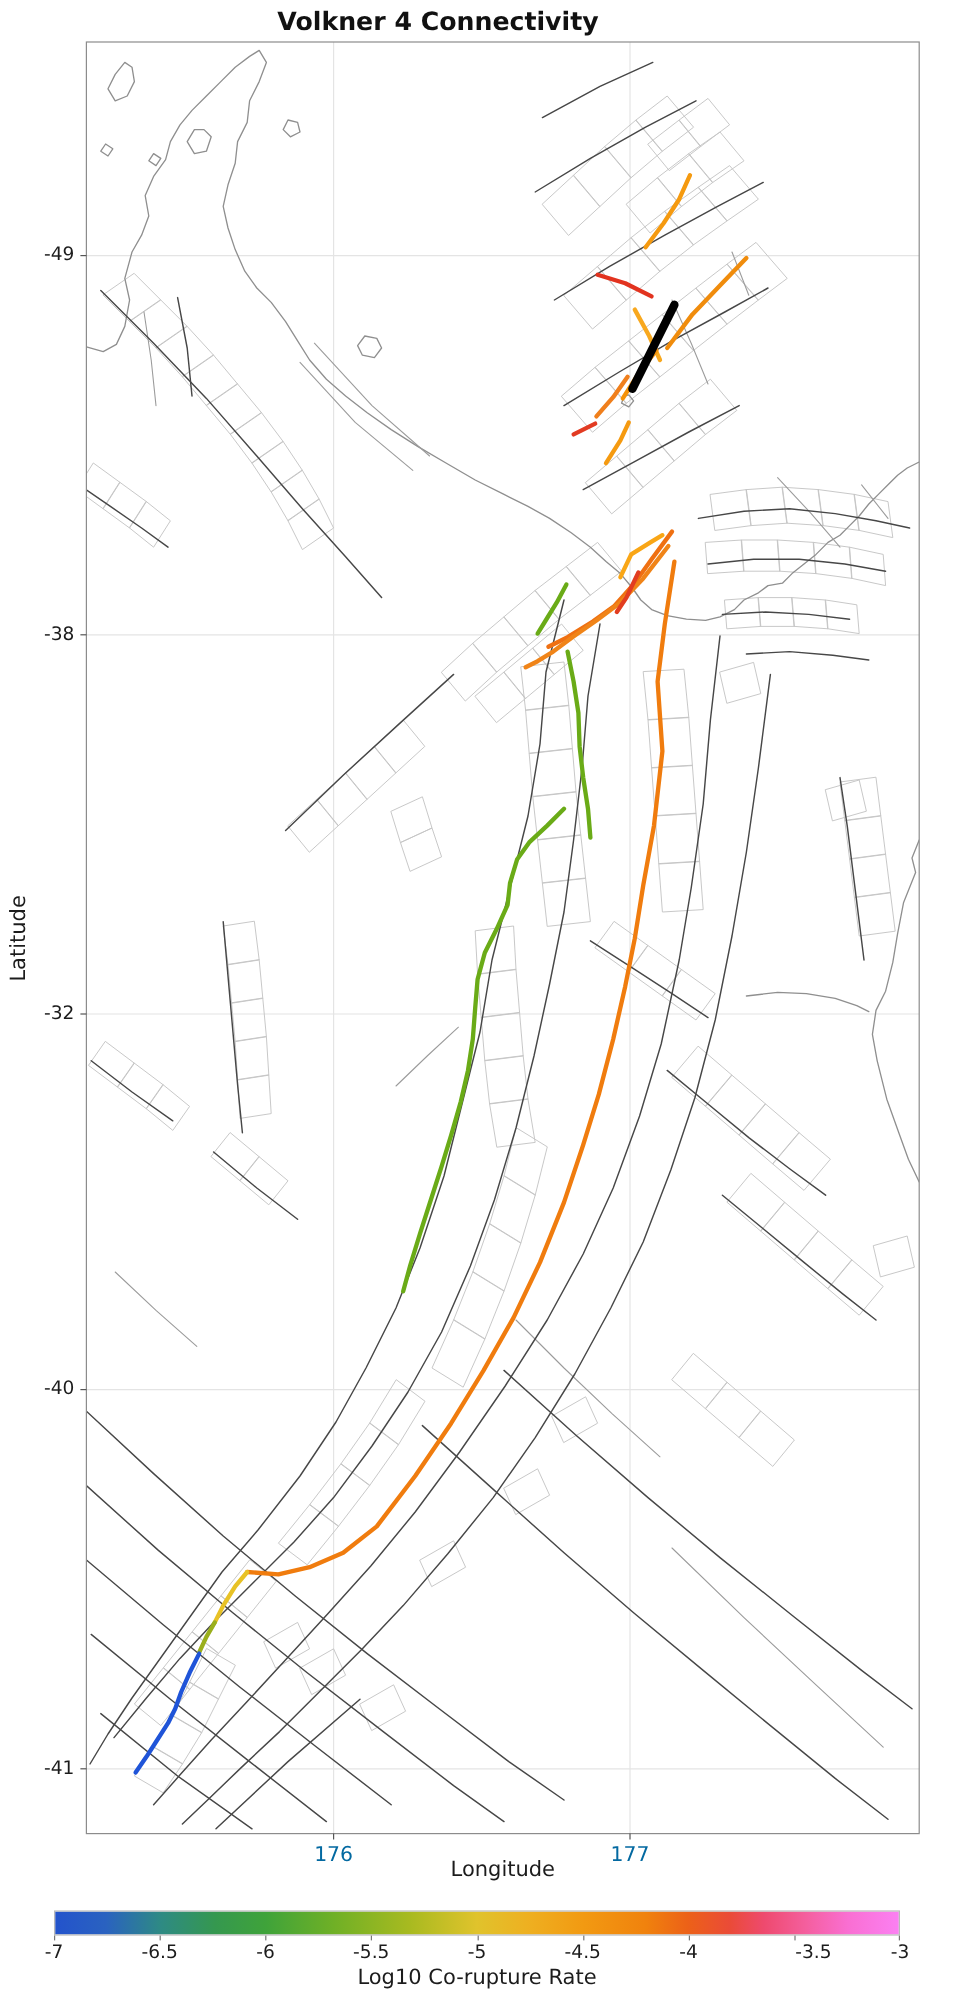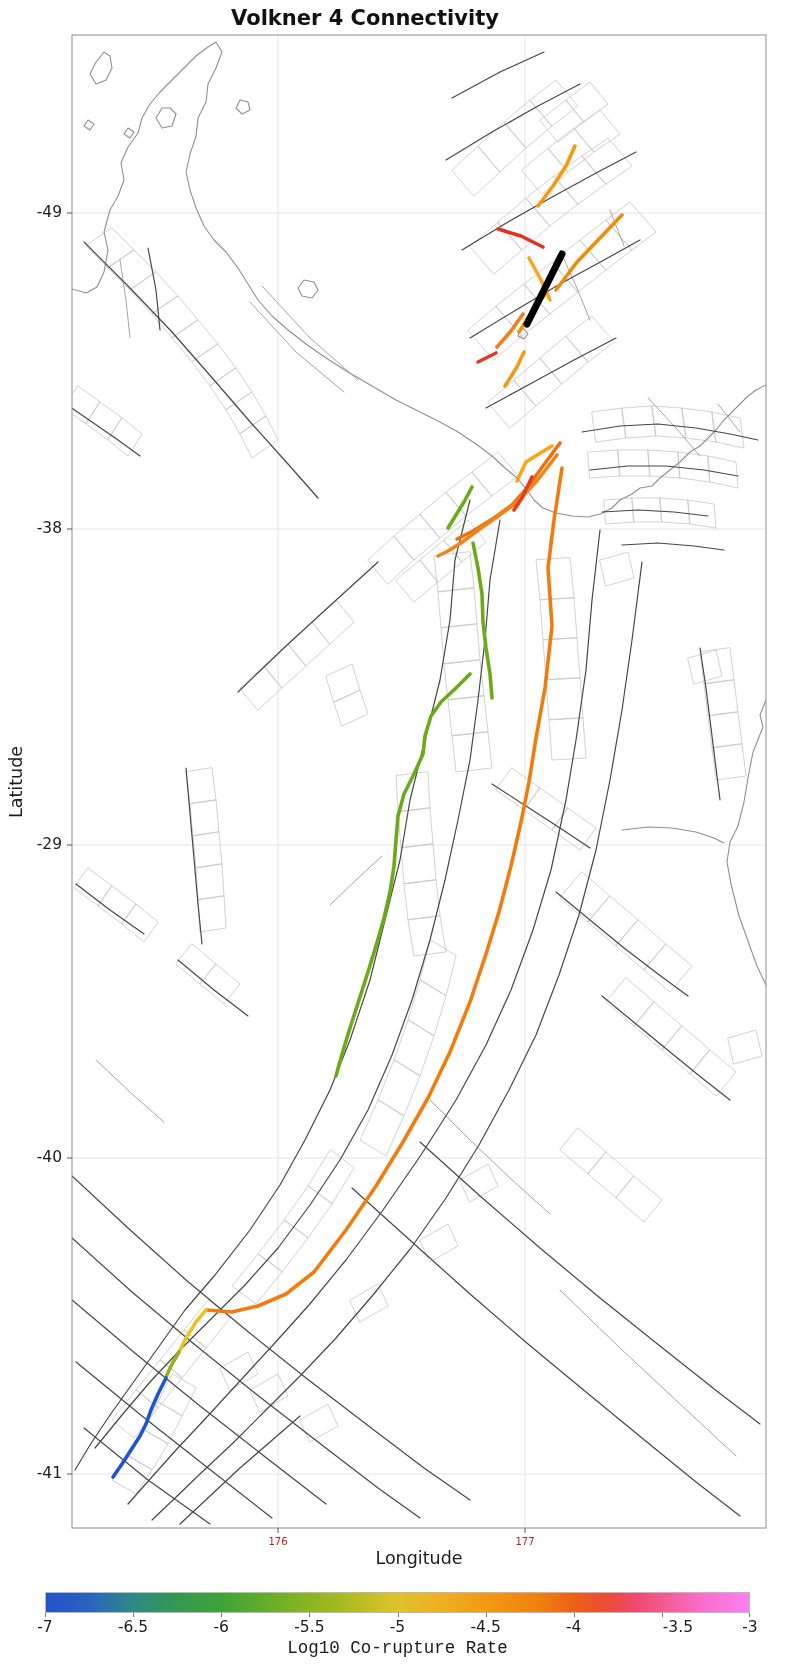--- a/index.html
+++ b/index.html
@@ -2,28 +2,28 @@
 <html><head>
 <meta charset="utf-8">
 <style>
   html,body{margin:0;padding:0;background:#ffffff;}
   #page{position:relative;width:800px;height:1675px;background:#ffffff;overflow:hidden;
         font-family:"DejaVu Sans","Liberation Sans",sans-serif;color:#1a1a1a;border-radius:26px;}
   #chart-title{position:absolute;top:6px;left:0;width:730px;text-align:center;
         font-size:21px;font-weight:bold;color:#111;}
   #map-svg{position:absolute;top:0;left:0;}
   .ytick{position:absolute;right:738px;width:60px;text-align:right;font-size:15.5px;color:#1c1c1c;}
-  .xtick{position:absolute;transform:translateX(-50%);font-size:10px;color:#b91c1c;}
+  .xtick{position:absolute;transform:translateX(-50%);font-size:17px;color:#0369a1;}
   #ylabel{position:absolute;left:-44px;top:772px;width:120px;text-align:center;
         font-size:17.5px;color:#1c1c1c;transform:rotate(-90deg);}
   #xlabel{position:absolute;top:1548px;left:0;width:838px;text-align:center;font-size:17.5px;color:#1c1c1c;}
   #colorbar{position:absolute;left:45px;top:1592px;width:705px;height:21px;border:1px solid #b9b9b9;box-sizing:border-box;}
   .cbtickmark{position:absolute;top:1613px;width:1px;height:4px;background:#777;}
   .cbtick{position:absolute;top:1618px;transform:translateX(-50%);font-size:15.5px;color:#1c1c1c;}
-  #cblabel{position:absolute;top:1638px;left:0;width:795px;text-align:center;font-size:17.5px;color:#1c1c1c;font-family:Liberation Mono, monospace;}
+  #cblabel{position:absolute;top:1638px;left:0;width:795px;text-align:center;font-size:17.5px;color:#1c1c1c;}
 </style>
 </head>
 <body>
 
 <div id="page">
   <div id="chart-title">Volkner 4 Connectivity</div>
   <svg id="map-svg" width="800" height="1675">
       <defs>
         <clipPath id="plotclip">
           <rect x="72" y="35" width="694" height="1493"></rect>
@@ -268,21 +268,21 @@
         <line x1="67" x2="72" y1="1474" y2="1474" stroke="#555" stroke-width="1"></line>
         <line x1="278" x2="278" y1="1528" y2="1533" stroke="#555" stroke-width="1"></line>
         <line x1="525" x2="525" y1="1528" y2="1533" stroke="#555" stroke-width="1"></line>
       </g>
     </svg>
   <div id="ylabel">Latitude</div>
   <div id="xlabel">Longitude</div>
   <div id="yticks">
       <div class="ytick" style="top: 203px;">-49</div>
       <div class="ytick" style="top: 519px;">-38</div>
-      <div class="ytick" style="top: 835px;">-29</div>
+      <div class="ytick" style="top: 835px;">-32</div>
       <div class="ytick" style="top: 1148px;">-40</div>
       <div class="ytick" style="top: 1464px;">-41</div>
     </div>
   <div id="xticks">
       <div class="xtick" style="left: 278px; top: 1536px;">176</div>
       <div class="xtick" style="left: 525px; top: 1536px;">177</div>
     </div>
   <div id="colorbar" style="background: linear-gradient(to right, rgb(35, 83, 204) 0%, rgb(42, 98, 192) 6%, rgb(46, 138, 132) 12.5%, rgb(53, 152, 79) 19%, rgb(63, 163, 58) 25%, rgb(111, 176, 38) 33%, rgb(168, 186, 32) 42%, rgb(224, 195, 44) 50%, rgb(238, 176, 33) 56%, rgb(242, 154, 18) 62.5%, rgb(240, 130, 13) 70%, rgb(236, 97, 24) 75%, rgb(234, 75, 56) 80%, rgb(238, 74, 110) 84%, rgb(244, 95, 158) 89%, rgb(249, 111, 210) 94%, rgb(251, 128, 242) 100%);"></div>
   <div id="cbticks">
       <div class="cbtickmark" style="left: 45px;"></div>

